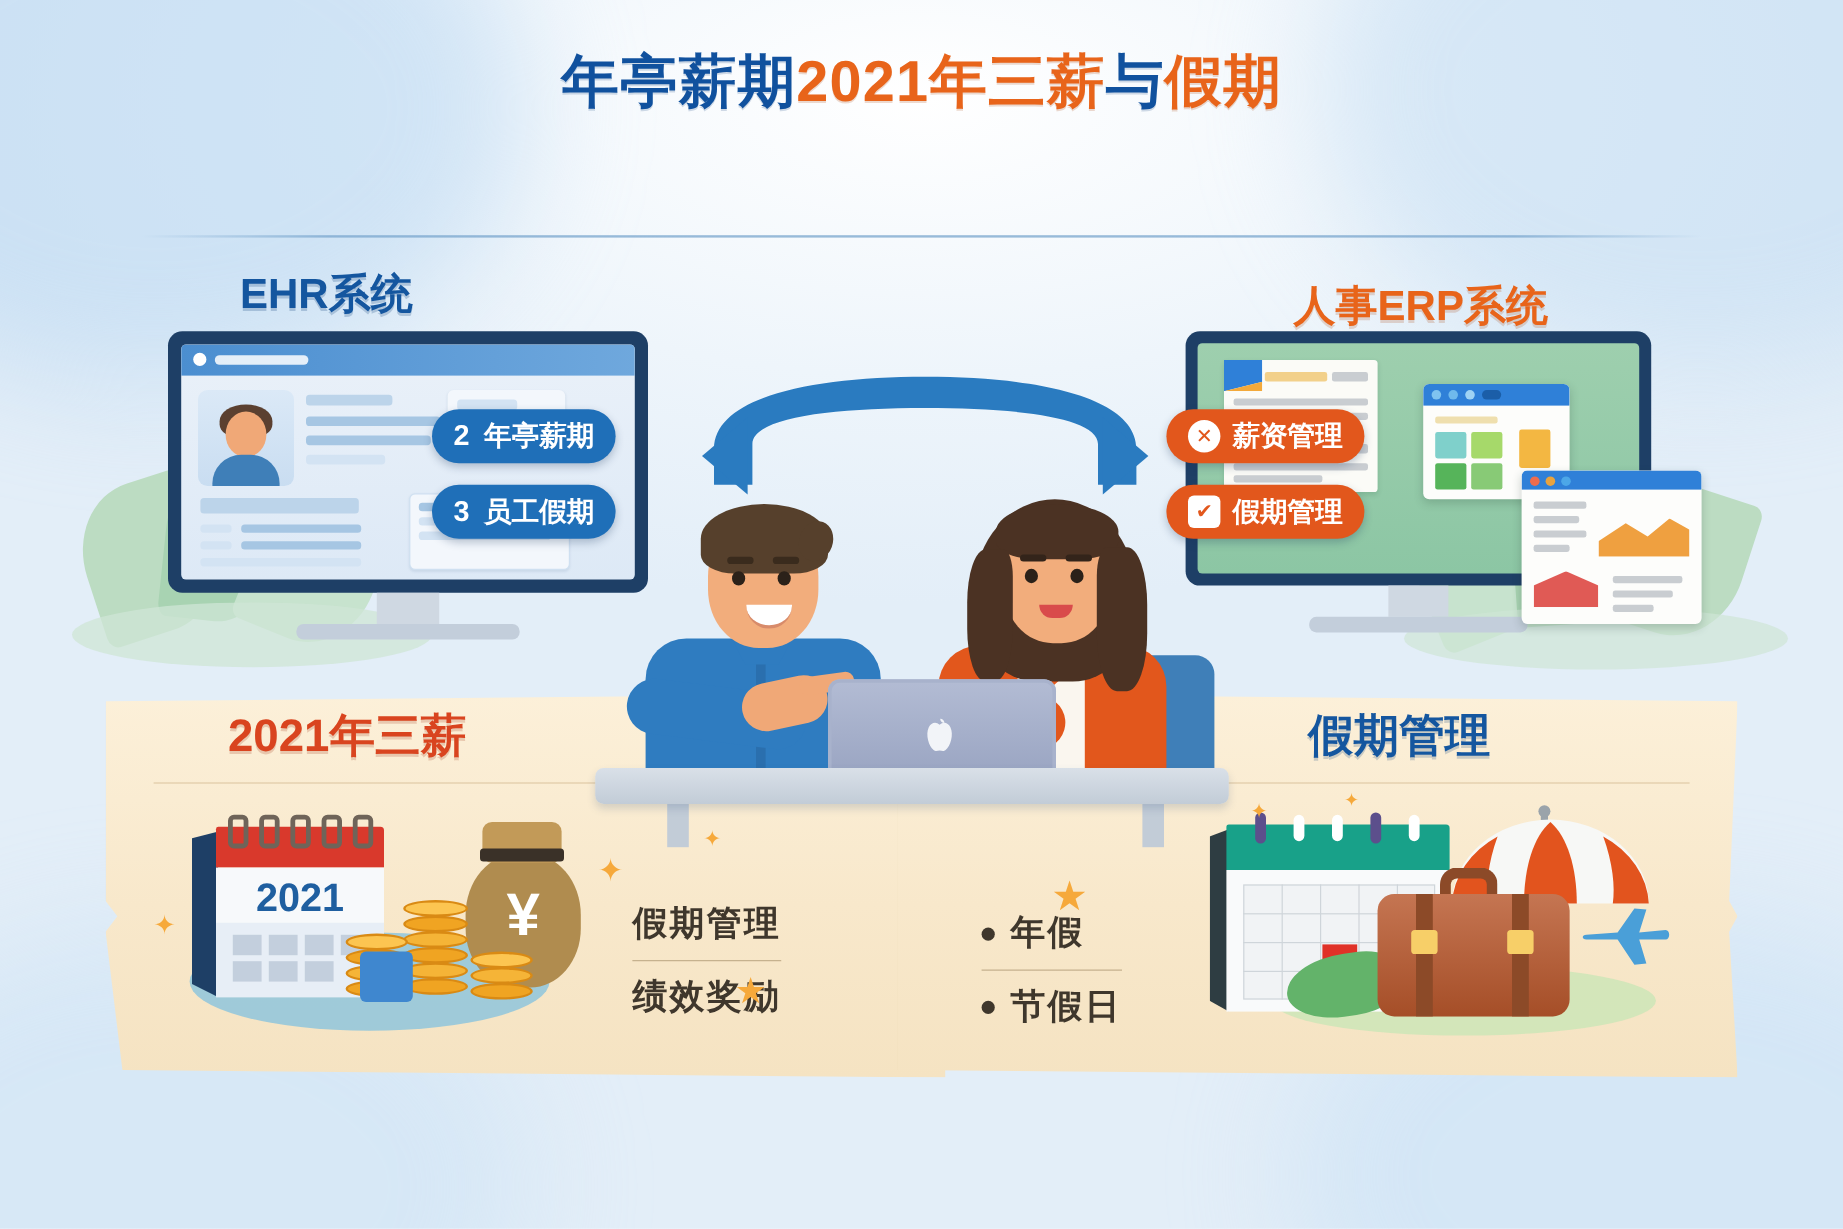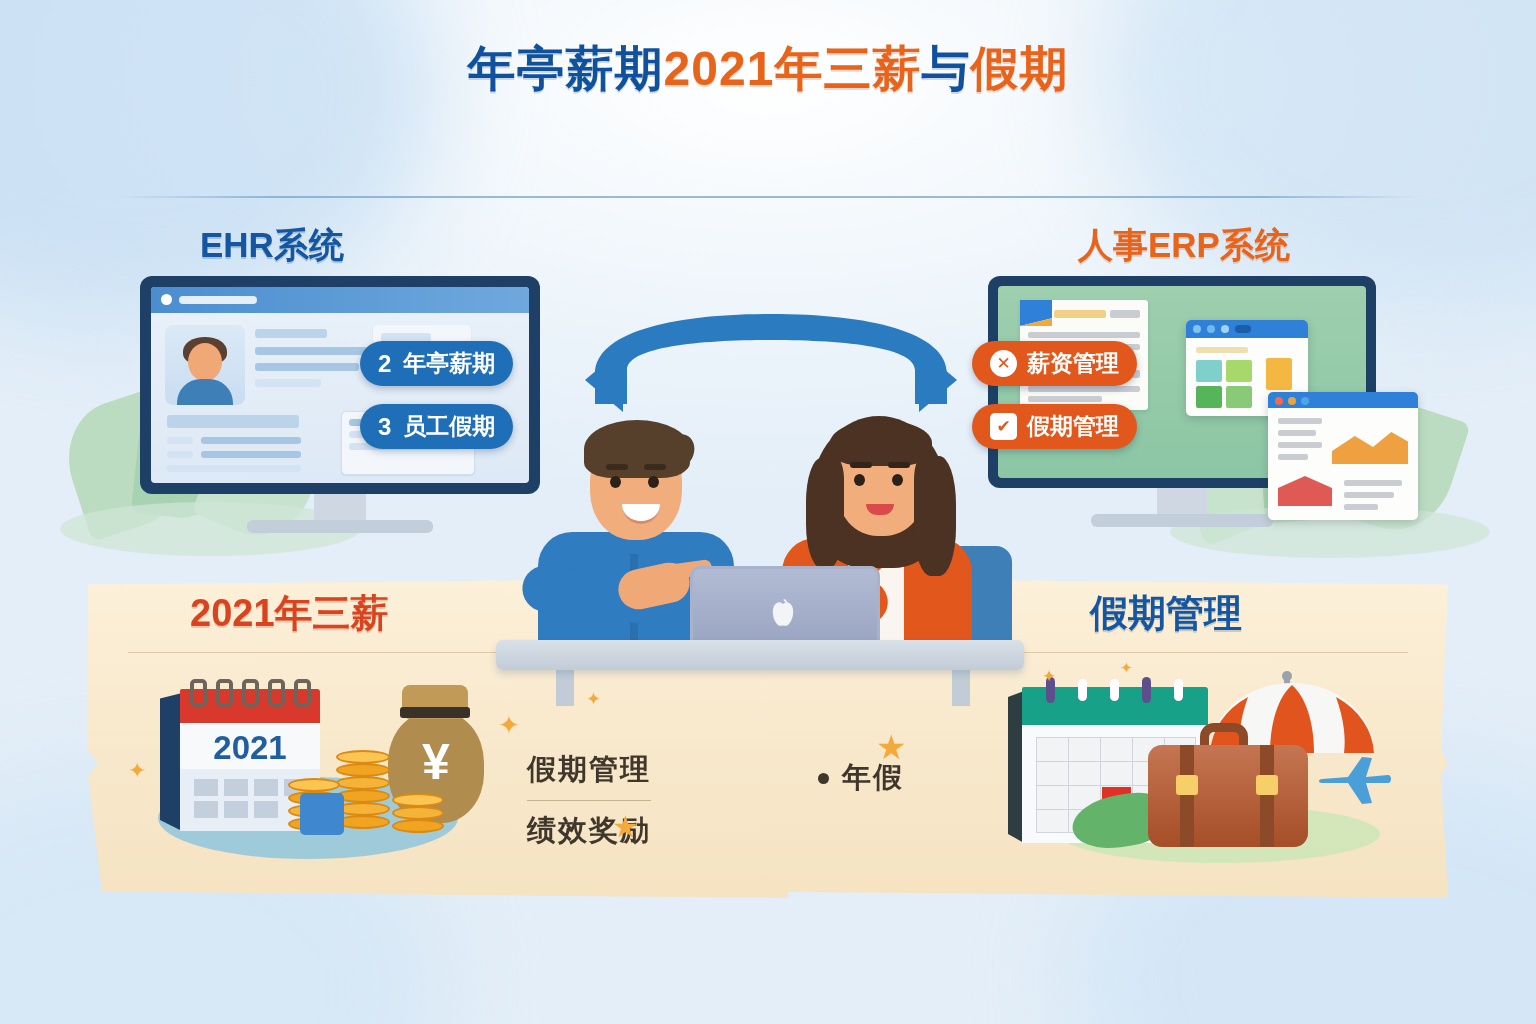--- a/index.html
+++ b/index.html
@@ -32,21 +32,21 @@
   .t2{font-size:48px;margin-top:8px;text-shadow:0 2px 0 rgba(10,60,120,.18);}
   .t2 .blue{color:#10519e;}
   .t2 .orange{color:#e8641a;text-shadow:0 2px 0 rgba(170,70,15,.2);}
 
   .hr-top{position:absolute;left:118px;top:196px;width:1300px;height:2px;
     background:linear-gradient(90deg,rgba(140,180,215,0) 0%,rgba(120,165,205,.75) 12%,rgba(120,165,205,.75) 88%,rgba(140,180,215,0) 100%);}
 
   
   .sys-label{position:absolute;font-size:35px;font-weight:bold;white-space:nowrap;z-index:30;}
   .sys-label.ehr{left:200px;top:222px;color:#14569f;text-shadow:0 2px 0 rgba(10,60,120,.22);}
-  .sys-label.erp{left:1078px;top:222px;color:#e8641a;text-shadow:0 2px 0 rgba(170,70,15,.2);}
+  .sys-label.erp{left:1078px;top:232px;color:#e8641a;text-shadow:0 2px 0 rgba(170,70,15,.2);}
 
   
   .leafgrp{position:absolute;z-index:1;}
   .leaf{position:absolute;border-radius:50% 8% 50% 8%;}
 
   
   .monitor{position:absolute;z-index:10;}
   .mon-body{border-radius:12px;position:relative;overflow:hidden;}
   .mon-stand{position:absolute;left:50%;transform:translateX(-50%);}
   .mon-neck{background:#cfd8e2;}
@@ -430,20 +430,24 @@
     <div class="list-item">
       <span>绩效奖励</span>
     </div>
   </div>
 
   <div class="list" id="list-right">
     <div class="list-item">
       <span class="dot"></span>
       <span>年假</span>
     </div>
+    <div class="list-item">
+      <span class="dot"></span>
+      <span>节假日</span>
+    </div>
   </div>
 
   <div class="spark" style="left:128px;top:760px;">✦</div>
   <div class="spark" style="left:498px;top:712px;font-size:26px;">✦</div>
   <div class="spark" style="left:586px;top:690px;font-size:18px;">✦</div>
   <div class="spark" style="left:612px;top:812px;font-size:30px;">★</div>
   <div class="spark" style="left:876px;top:730px;font-size:34px;">★</div>
   <div class="spark" style="left:1042px;top:668px;font-size:17px;">✦</div>
   <div class="spark" style="left:1120px;top:660px;font-size:15px;">✦</div>
 

